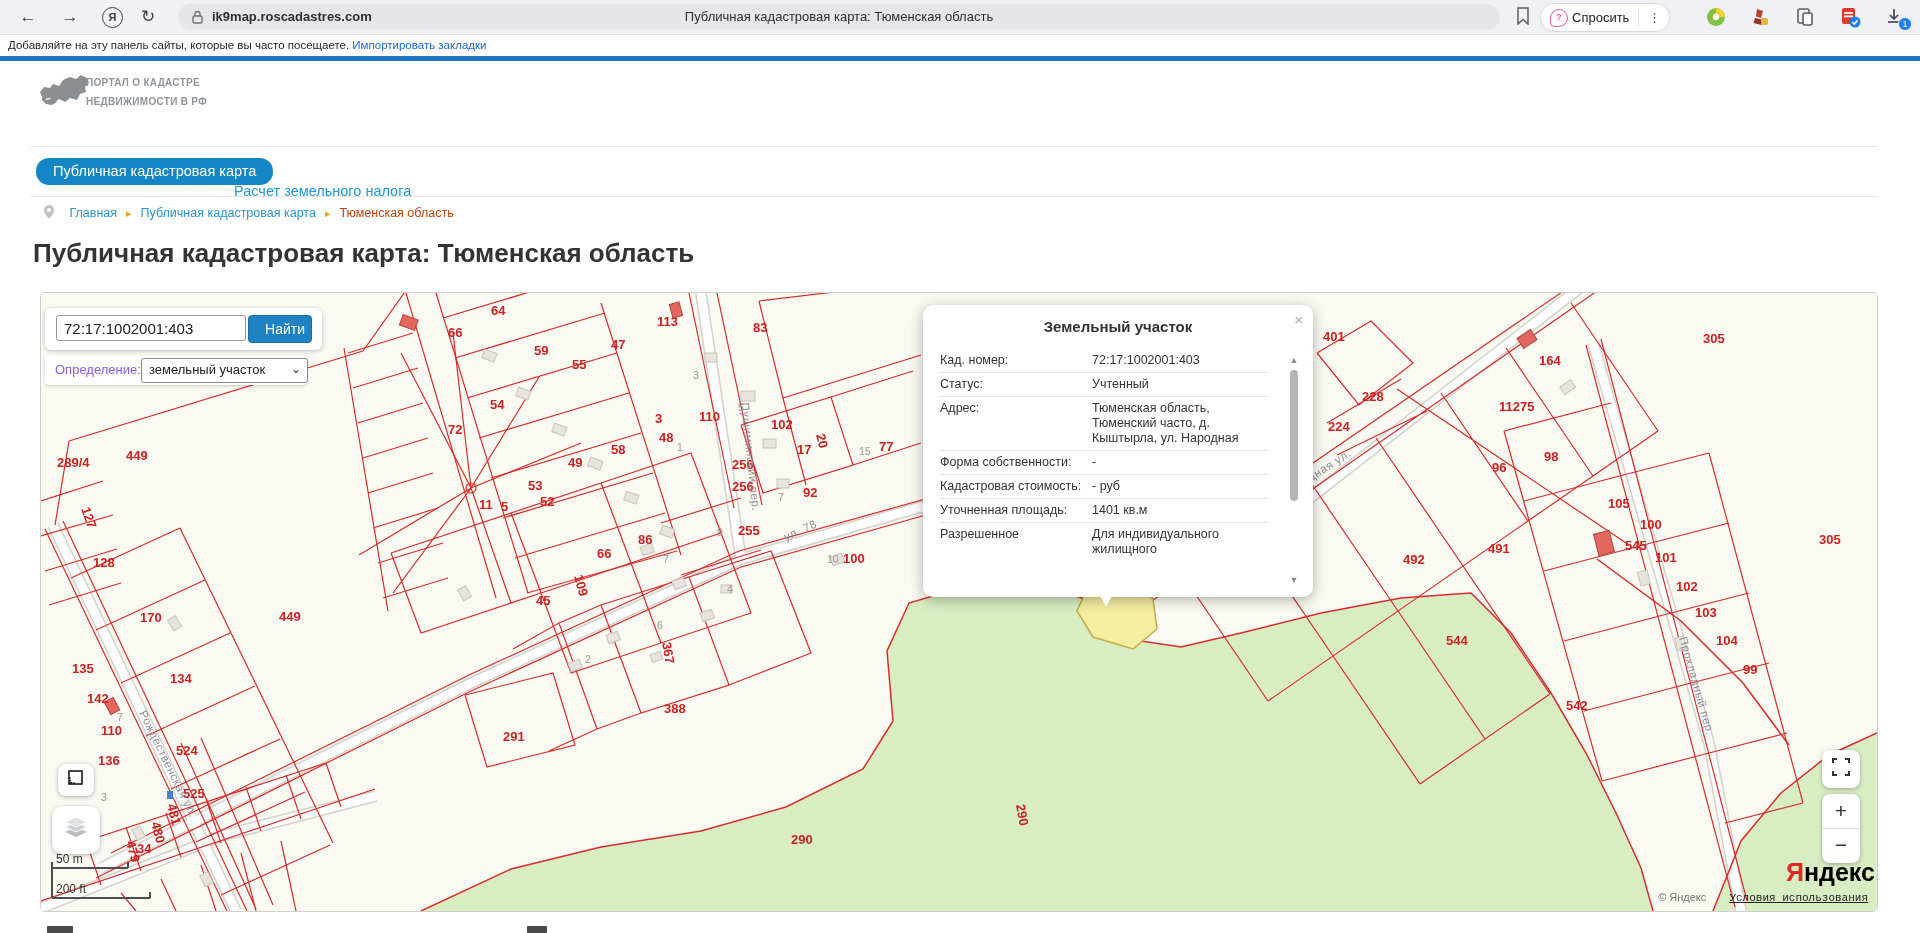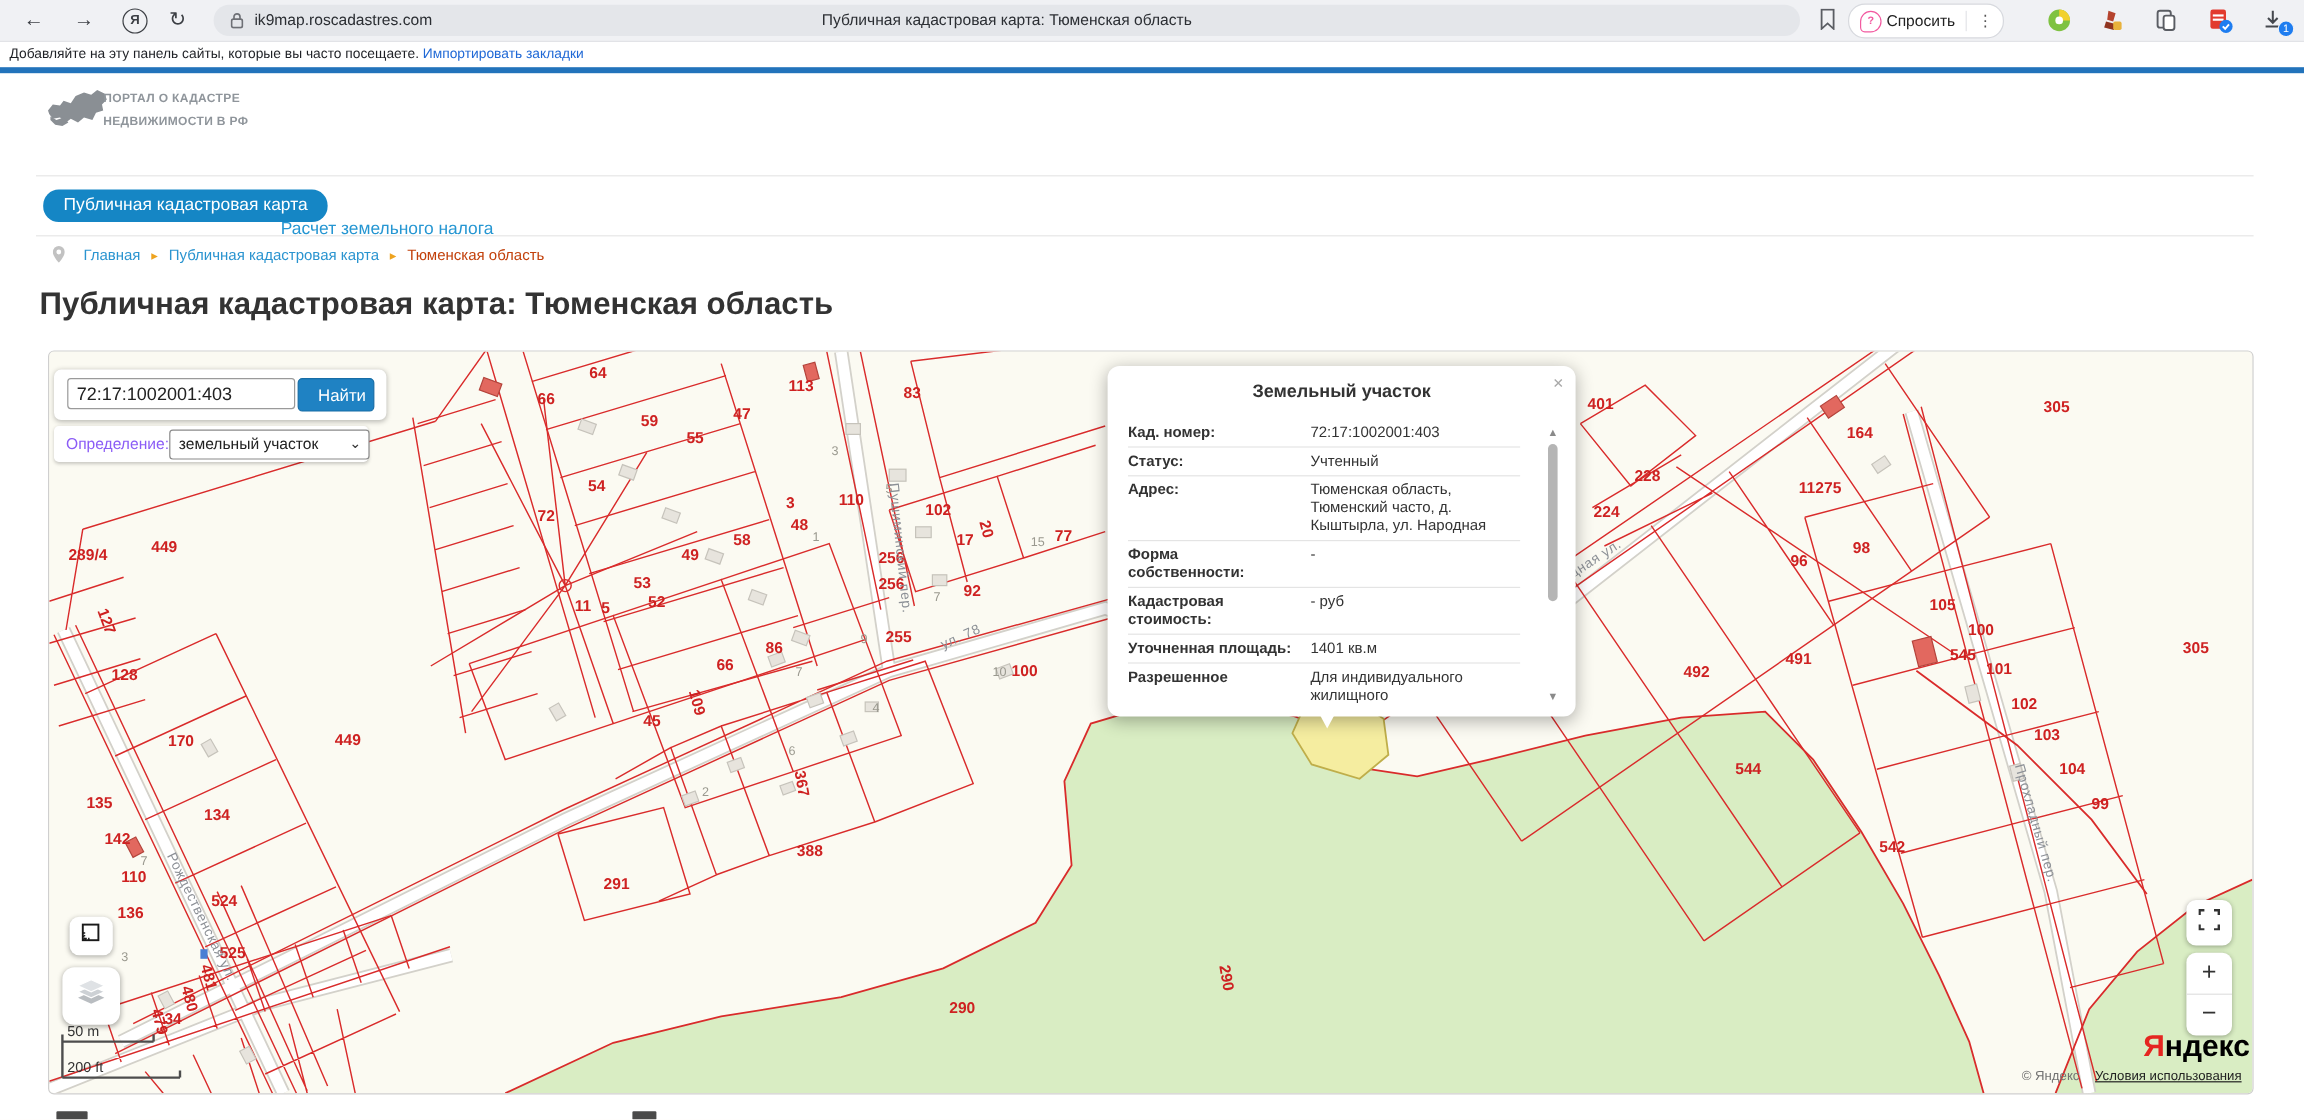--- a/index.html
+++ b/index.html
@@ -3,21 +3,21 @@
 <meta charset="utf-8">
 <style>
   html,body{margin:0;padding:0;background:#fff;}
   body{font-family:"Liberation Sans","DejaVu Sans",sans-serif;width:1920px;height:933px;position:relative;overflow:hidden;color:#222;}
   
   .chrome{position:absolute;left:0;top:0;width:1920px;height:34px;background:#f0f1f4;border-bottom:1px solid #e2e3e7;}
   .navbtn{position:absolute;top:3px;width:28px;height:28px;text-align:center;line-height:28px;font-size:17px;color:#3c3f44;border-radius:6px;}
   .ya-circle{position:absolute;top:7px;width:19px;height:19px;border:1.8px solid #3c3f44;border-radius:50%;text-align:center;line-height:19px;font-size:11px;font-weight:bold;color:#3c3f44;}
   .urlpill{position:absolute;left:178px;top:4px;width:1322px;height:26px;background:#e4e6ea;border-radius:13px;}
   .lock{position:absolute;left:14px;top:6px;}
-  .urltext{position:absolute;left:34px;top:5px;font-size:13px;color:#2b2e33;}
+  .urltext{position:absolute;left:34px;top:5px;font-size:13px;color:#2b2e33;font-weight:bold;}
   .tabtitle{position:absolute;left:0;right:0;top:5px;text-align:center;font-size:13px;color:#2b2e33;}
   .bookflag{position:absolute;left:1516px;top:7px;}
   .askpill{position:absolute;left:1540px;top:3px;width:128px;height:27px;background:#fff;border:1px solid #d7d9de;border-radius:14px;}
   .ask-ic{position:absolute;left:9px;top:5px;width:16px;height:16px;border:1.6px solid #f25aa0;border-radius:50% 50% 50% 4px;color:#f25aa0;font-size:9px;line-height:15px;text-align:center;font-weight:bold;}
   .ask-tx{position:absolute;left:31px;top:6px;font-size:13px;color:#222;}
   .ask-dots{position:absolute;right:8px;top:5px;font-size:13px;color:#555;border-left:1px solid #e3e4e8;padding-left:9px;line-height:17px;}
   .extic{position:absolute;top:7px;width:20px;height:20px;}
   .badge1{position:absolute;right:-7px;bottom:-4px;background:#1e7df0;color:#fff;border-radius:8px;font-size:9px;min-width:12px;height:12px;line-height:12px;text-align:center;border:1.5px solid #f0f1f4;}
   
   .bmbar{position:absolute;left:0;top:35px;width:1920px;height:21px;background:#fff;}
@@ -56,30 +56,30 @@
   .layers{left:52px;top:806px;width:48px;height:48px;border-radius:10px;}
   .cicon{position:absolute;left:50%;top:50%;transform:translate(-50%,-50%);}
   .scalebox{position:absolute;left:44px;top:850px;}
   .fsbtn{left:1822px;top:750px;width:38px;height:38px;}
   .zbox{left:1822px;top:794px;width:38px;height:69px;}
   .zplus{position:absolute;left:0;top:0;width:38px;height:34px;text-align:center;line-height:34px;font-size:21px;color:#333;}
   .zminus{position:absolute;left:0;bottom:0;width:38px;height:34px;text-align:center;line-height:32px;font-size:21px;color:#333;border-top:1px solid #e0e0e0;}
   .ylogo{position:absolute;left:1786px;top:858px;font-size:25px;font-weight:bold;color:#000;}
   .ylogo .yared{color:#e52620;}
   .attr{position:absolute;right:52px;top:891px;font-size:11px;color:#737373;}
-  .attr .terms{color:#222;text-decoration:underline;margin-left:10px;}
+  .attr .terms{color:#222;text-decoration:underline;margin-left:20px;font-family:Liberation Mono, monospace;}
   
   .popup{position:absolute;left:923px;top:305px;width:390px;height:292px;background:#fff;border-radius:10px;box-shadow:0 3px 14px rgba(0,0,0,.3);}
   .ptail{position:absolute;left:170px;bottom:-23px;width:0;height:0;border:13px solid transparent;border-top:24px solid #fff;}
   .pclose{position:absolute;right:10px;top:6px;font-size:15px;color:#a9a9a9;}
   .ptitle{position:absolute;left:0;right:0;top:13px;text-align:center;font-size:15px;font-weight:bold;color:#333;}
   .pbody{position:absolute;left:17px;right:46px;top:44px;bottom:6px;overflow:hidden;}
   .prow{display:flex;border-bottom:1px solid #e4e4e4;padding:4px 0;font-size:12.5px;line-height:15px;color:#333;}
   .prow:last-child{border-bottom:none;}
-  .plab{width:142px;flex:none;font-weight:bold;padding-right:4px;}
+  .plab{width:142px;flex:none;font-weight:normal;padding-right:4px;}
   .pval{flex:1;padding-left:6px;}
   .pscroll{position:absolute;right:12px;top:50px;bottom:12px;width:14px;}
   .parr{position:absolute;left:0;width:14px;text-align:center;font-size:9px;color:#8a8a8a;}
   .pthumb{position:absolute;left:3px;top:15px;width:8px;height:57%;background:#b5b5b5;border-radius:4px;}
   
   .stub{position:absolute;top:926px;height:7px;background:#4a4a4a;border-radius:1px;}
 </style>
 </head>
 <body>
 

